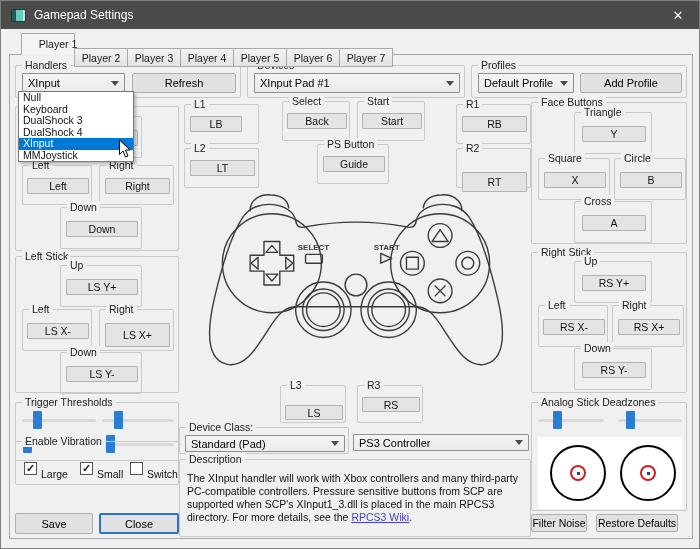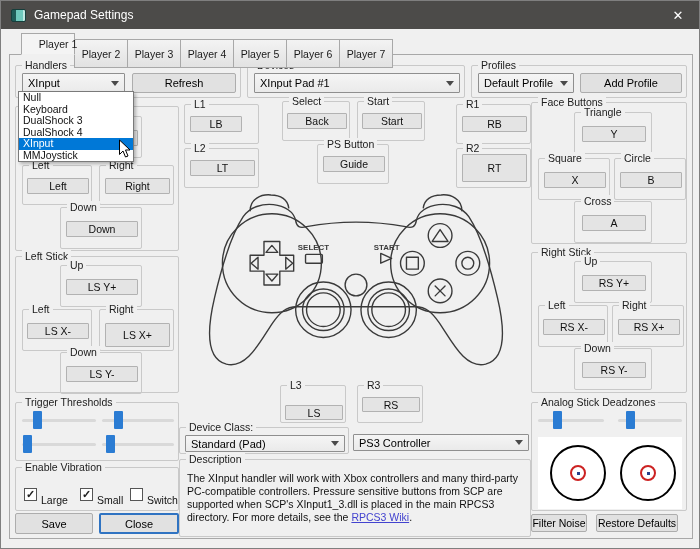--- a/index.html
+++ b/index.html
@@ -21,21 +21,21 @@
   }
   .title { color:#ffffff; font-size:12px; }
   .close {
     position:absolute; right:0; top:0; width:42px; height:28px;
     color:#ffffff; font-size:13px; display:flex; align-items:center; justify-content:center;
     cursor:default;
   }
   
   .tabbar { position:absolute; left:8px; top:32px; height:22px; display:flex; z-index:3; }
   .tab {
-    width:54px; height:29px; margin-top:6px; margin-left:-1px;
+    width:54px; height:19px; margin-top:15px; margin-left:-1px;
     background:linear-gradient(#f3f3f3,#e2e2e2);
     border:1px solid #a8a8a8; font-size:10.5px; color:#1a1a1a;
     display:flex; align-items:center; justify-content:center; white-space:nowrap;
   }
   .tab:first-child { margin-left:12px;padding-left:20px; }
   .tab.active {
     height:22px; margin-top:0; background:#f4f4f4; border-bottom:1px solid #f0f0f0; z-index:4;
   }
   .pane {
     position:absolute; left:8px; top:53px; width:684px; height:485px;
@@ -201,21 +201,21 @@
     <div class="slider" style="left:6px;top:32px;width:74px">
       <div class="track"></div>
       <div class="shandle" style="left: 2%;"></div>
     </div>
     <div class="slider" style="left:86px;top:32px;width:72px">
       <div class="track"></div>
       <div class="shandle" style="left: 5%;"></div>
     </div>
   </div>
 
-  <div class="group" style="left:14px;top:466px;width:164px;height:44px">
+  <div class="group" style="left:14px;top:440px;width:164px;height:44px">
     <span class="glabel">Enable Vibration</span>
     <label class="cbrow" style="left:8px">
       <span class="cb checked"></span>
       <span class="cblabel">Large</span>
     </label>
     <label class="cbrow" style="left:64px">
       <span class="cb checked"></span>
       <span class="cblabel">Small</span>
     </label>
     <label class="cbrow" style="left:114px">
@@ -248,21 +248,21 @@
     <span class="glabel">PS Button</span>
     <div class="mbtn" style="left:5px;top:11px;width:62px;height:16px">Guide</div>
   </div>
 
   <div class="group" style="left:455px;top:103px;width:75px;height:40px">
     <span class="glabel">R1</span>
     <div class="mbtn" style="left:5px;top:11px;width:65px;height:16px">RB</div>
   </div>
   <div class="group" style="left:455px;top:147px;width:75px;height:40px">
     <span class="glabel">R2</span>
-    <div class="mbtn" style="left:5px;top:5px;width:65px;height:28px">RT</div>
+    <div class="mbtn" style="left:5px;top:23px;width:65px;height:20px">RT</div>
   </div>
 
   <svg style="position:absolute;left:185px;top:190px;z-index:2" width="340" height="188" viewBox="0 0 340 190" fill="none" stroke="#3a3a3a" stroke-width="1.4" stroke-linejoin="round" stroke-linecap="round">
     <path d="M63,20 C63,8 74,3 84,4 C94,4 101,9 102,17"></path>
     <path d="M238,17 C239,9 246,4 256,4 C266,3 277,8 277,20"></path>
     <path d="M109,30 C106,12 70,6 56,26 C44,44 34,78 27,108 C18,146 20,170 39,175 C60,180 73,152 86,133 C93,123 99,117 110,117 L230,117 C241,117 247,123 254,133 C267,152 280,180 301,175 C320,170 322,146 313,108 C306,78 296,44 284,26 C270,6 234,12 231,30 C230,36 227,38 220,36 C187,30 153,30 120,36 C113,38 110,36 109,30 Z"></path>
     <circle cx="85" cy="73" r="50"></circle>
     <circle cx="255" cy="73" r="50"></circle>
     <path d="M77,51 h16 v14 h14 v16 h-14 v14 h-16 v-14 h-14 v-16 h14 Z"></path>
     <path d="M85,55 L79,62 L91,62 Z"></path>

